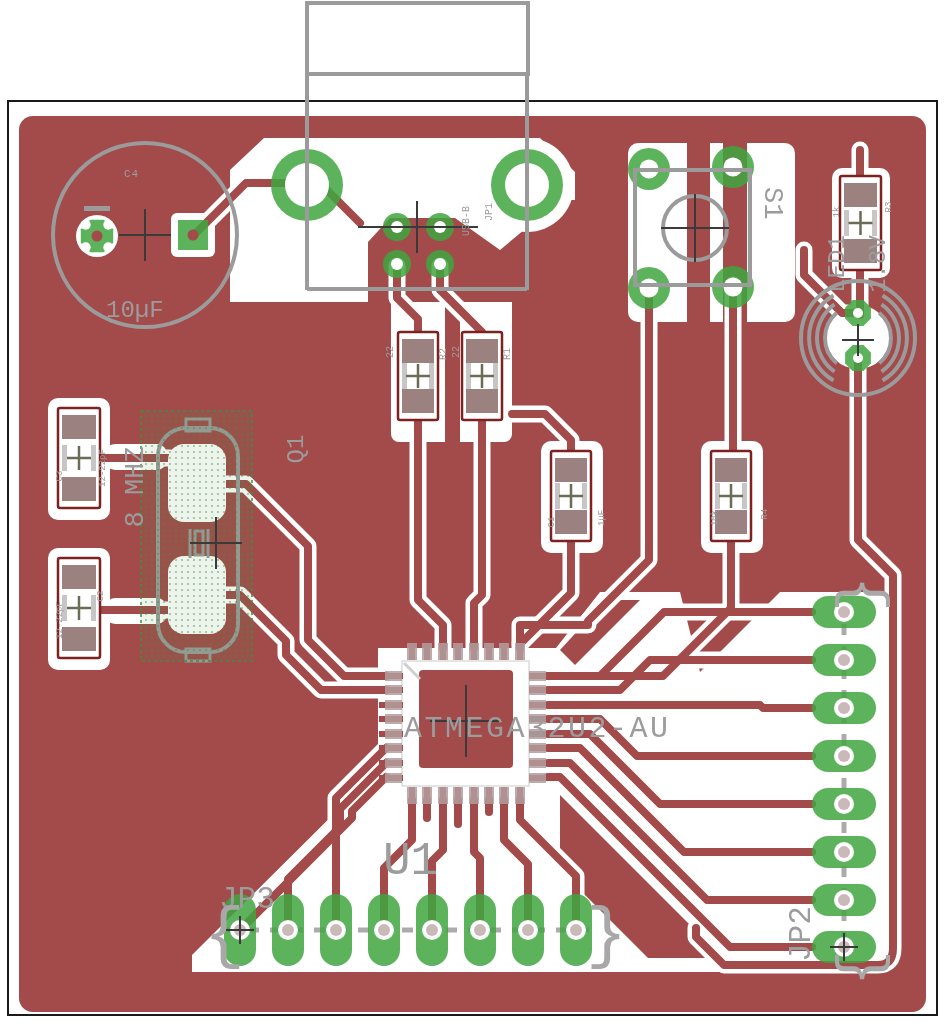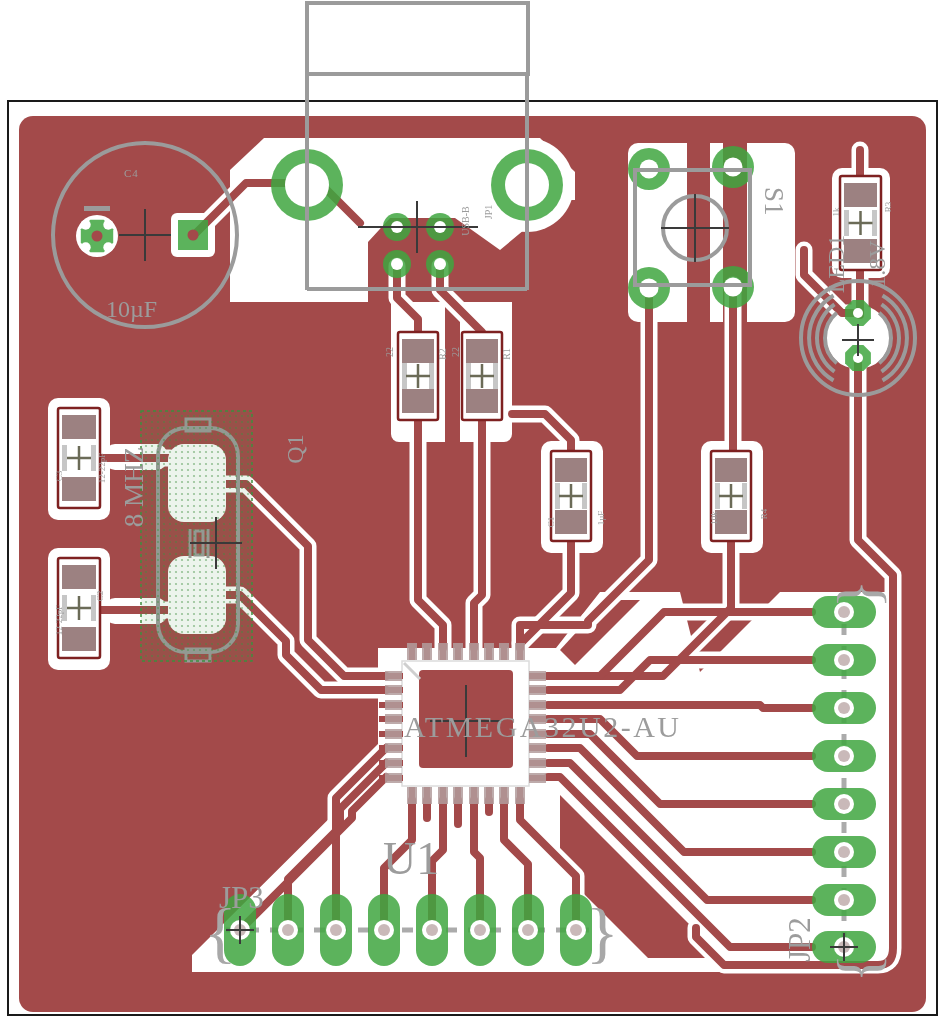--- a/index.html
+++ b/index.html
@@ -1,16 +1,16 @@
 <!DOCTYPE html>
 <html style="--copper: #A34A4A; --padgreen: #3FA63F; --silk: #9B9B9B; --textgray: #9C9C9C; --maroon: #7E2121; --keepout: #3E8E3E; --holering: #C9B9B9; --board_outline: #1A1A1A;"><head>
 <meta charset="utf-8">
 <style>
   html,body{margin:0;padding:0;background:#fff;}
-  #stage{width:753px;height:1024px;position:relative;font-family:Liberation Serif, serif;}
+  #stage{width:753px;height:1024px;position:relative;font-family:Liberation Mono, monospace;}
   .pour{fill:var(--copper);}
   .whitez{fill:#ffffff;}
   .halo{stroke:#ffffff;stroke-width:17;fill:none;stroke-linejoin:round;stroke-linecap:round;}
   .trace{stroke:var(--copper);stroke-width:8;fill:none;stroke-linejoin:round;stroke-linecap:round;}
   .pad{fill:var(--padgreen);fill-opacity:.85;}
   .hole{fill:#ffffff;}
   .holein{fill:var(--holering);}
   .silk{stroke:var(--silk);stroke-width:4;fill:none;}
   .silk3{stroke:var(--silk);stroke-width:3;fill:none;}
   .silkdash{stroke:#ABABAB;stroke-width:5;fill:none;stroke-dasharray:11 11;}

